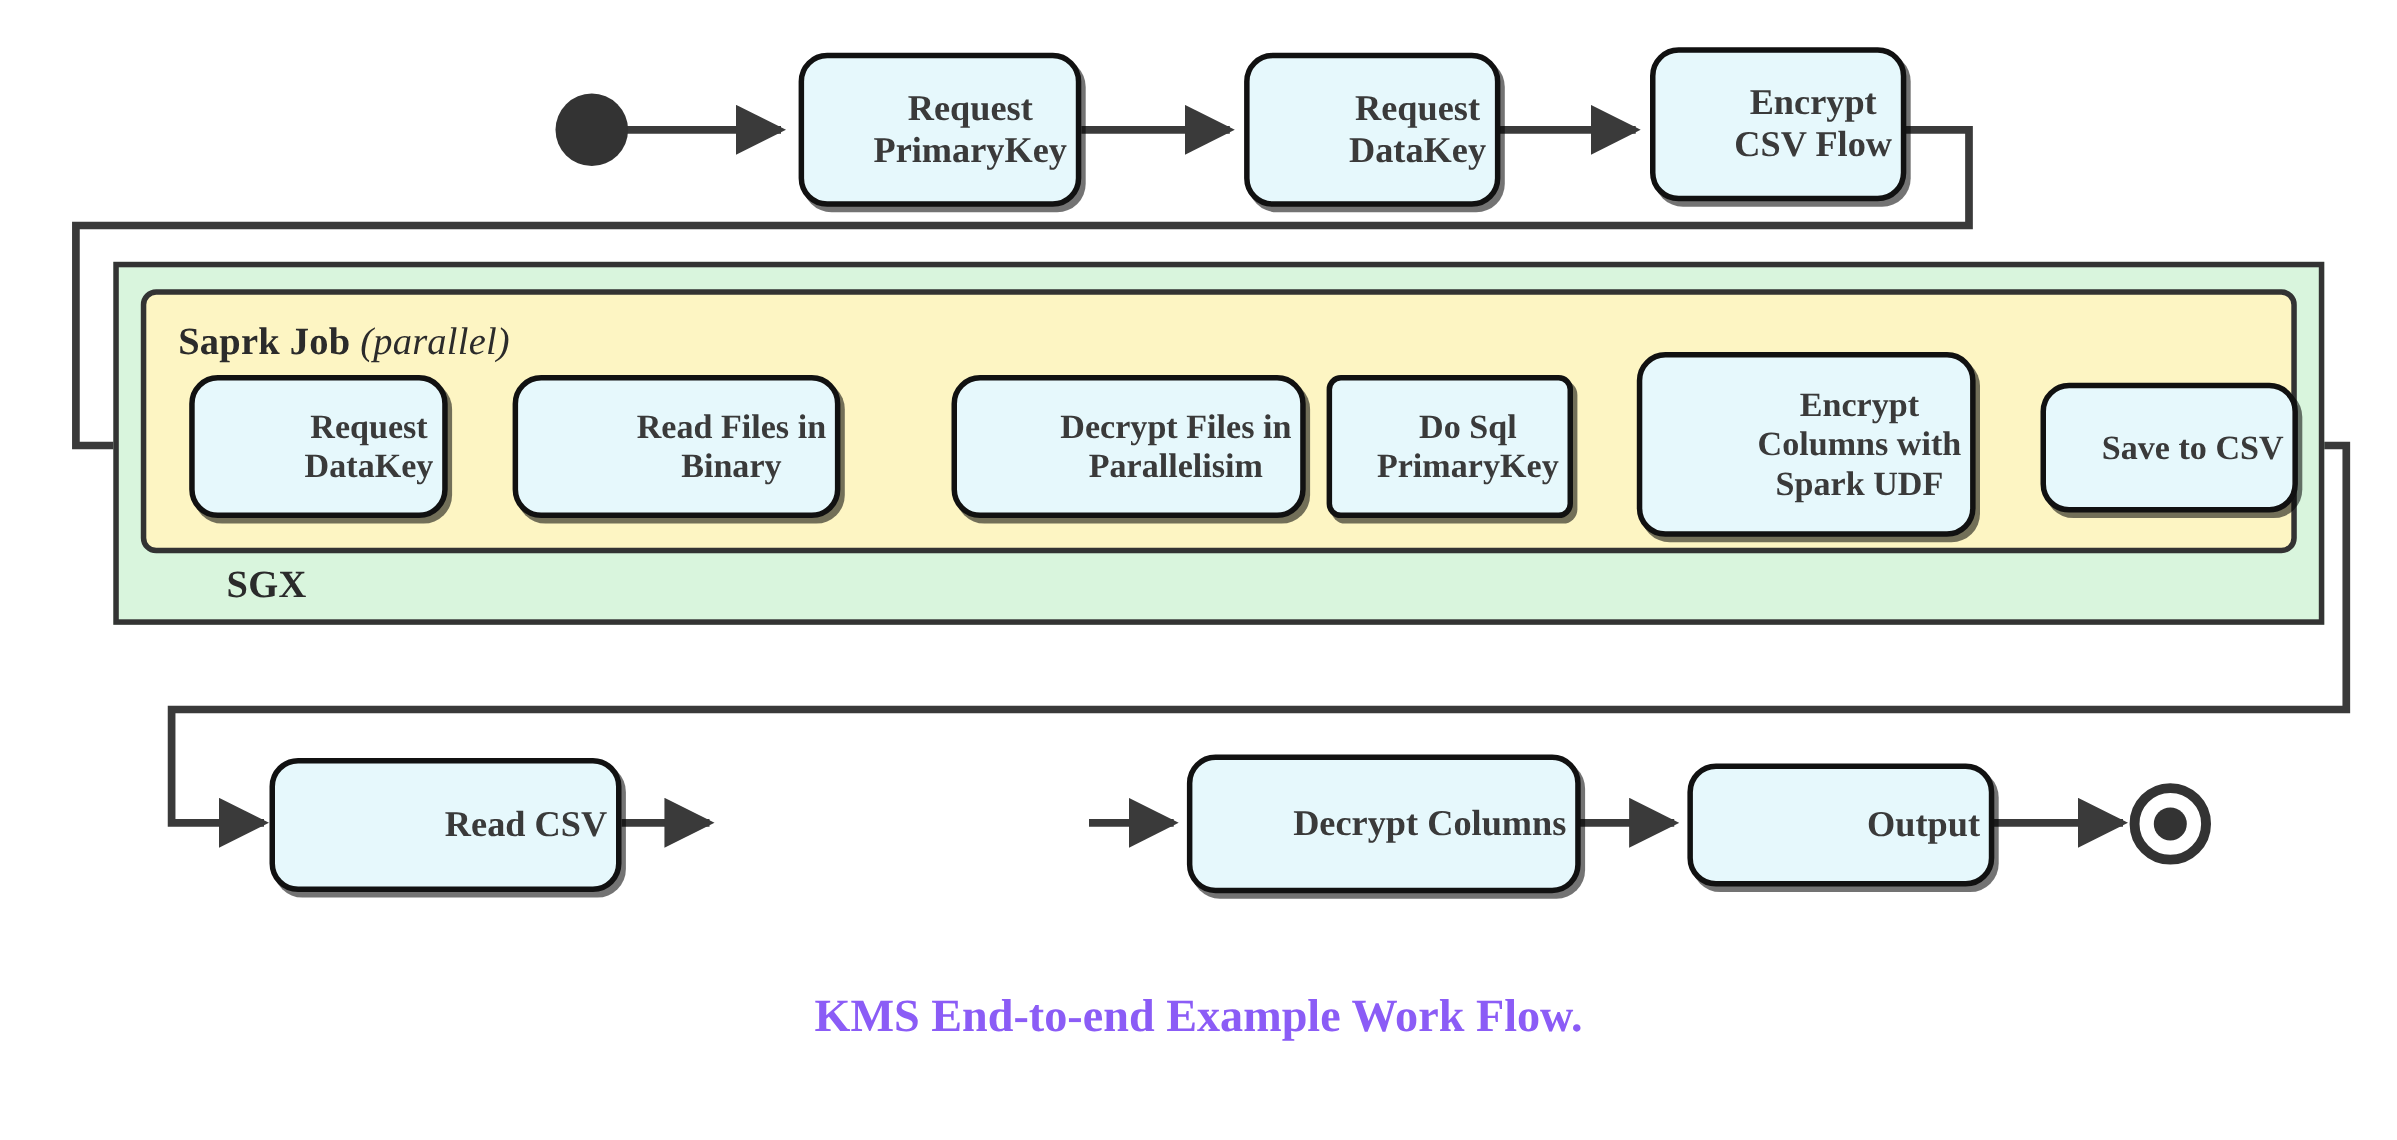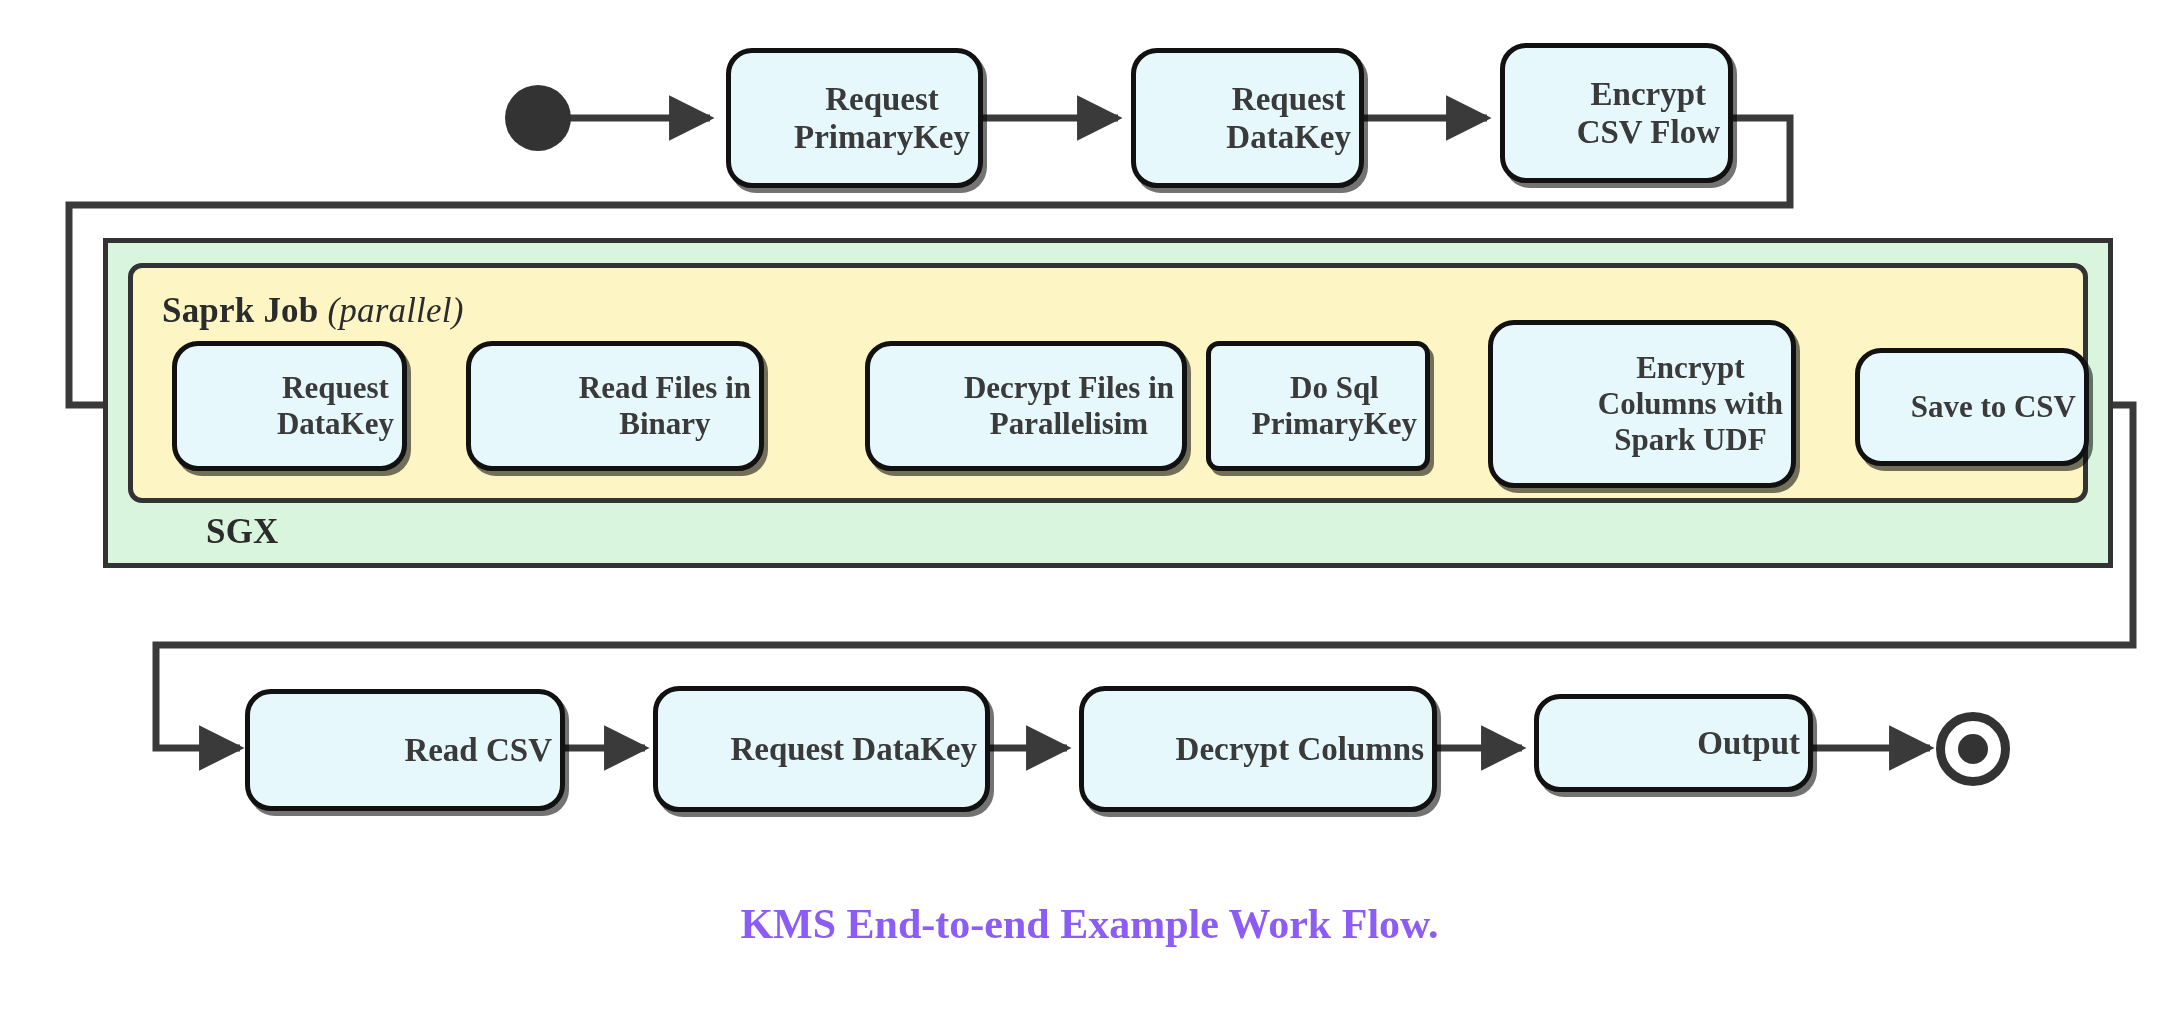--- a/index.html
+++ b/index.html
@@ -202,33 +202,28 @@
       <span>Save to CSV</span>
     </span>
   </div>
 
   <div class="node" style="left:245px; top:689px; width:320px; height:122px; font-size:33px;">
     <span class="label">
       <span>Read CSV</span>
     </span>
   </div>
 
-  <div class="node" style="left:653px; top:686px; width:337px; height:126px; font-size:33px;">
-    <span class="label">
-      <span>Request DataKey</span>
-    </span>
-  </div>
 
   <div class="node" style="left:1079px; top:686px; width:358px; height:126px; font-size:33px;">
     <span class="label">
       <span>Decrypt Columns</span>
     </span>
   </div>
 
-  <div class="node" style="left:1534px; top:694px; width:279px; height:98px; font-size:33px;">
+  <div class="node" style="left:1534px; top:694px; width:279px; height:112px; font-size:33px;">
     <span class="label">
       <span>Output</span>
     </span>
   </div>
 
   <div class="caption" style="left:0; top:900px; width:2179px; text-align:center; font-size:42px;">
     <span>KMS End-to-end Example Work Flow.</span>
   </div>
 
 </div>

